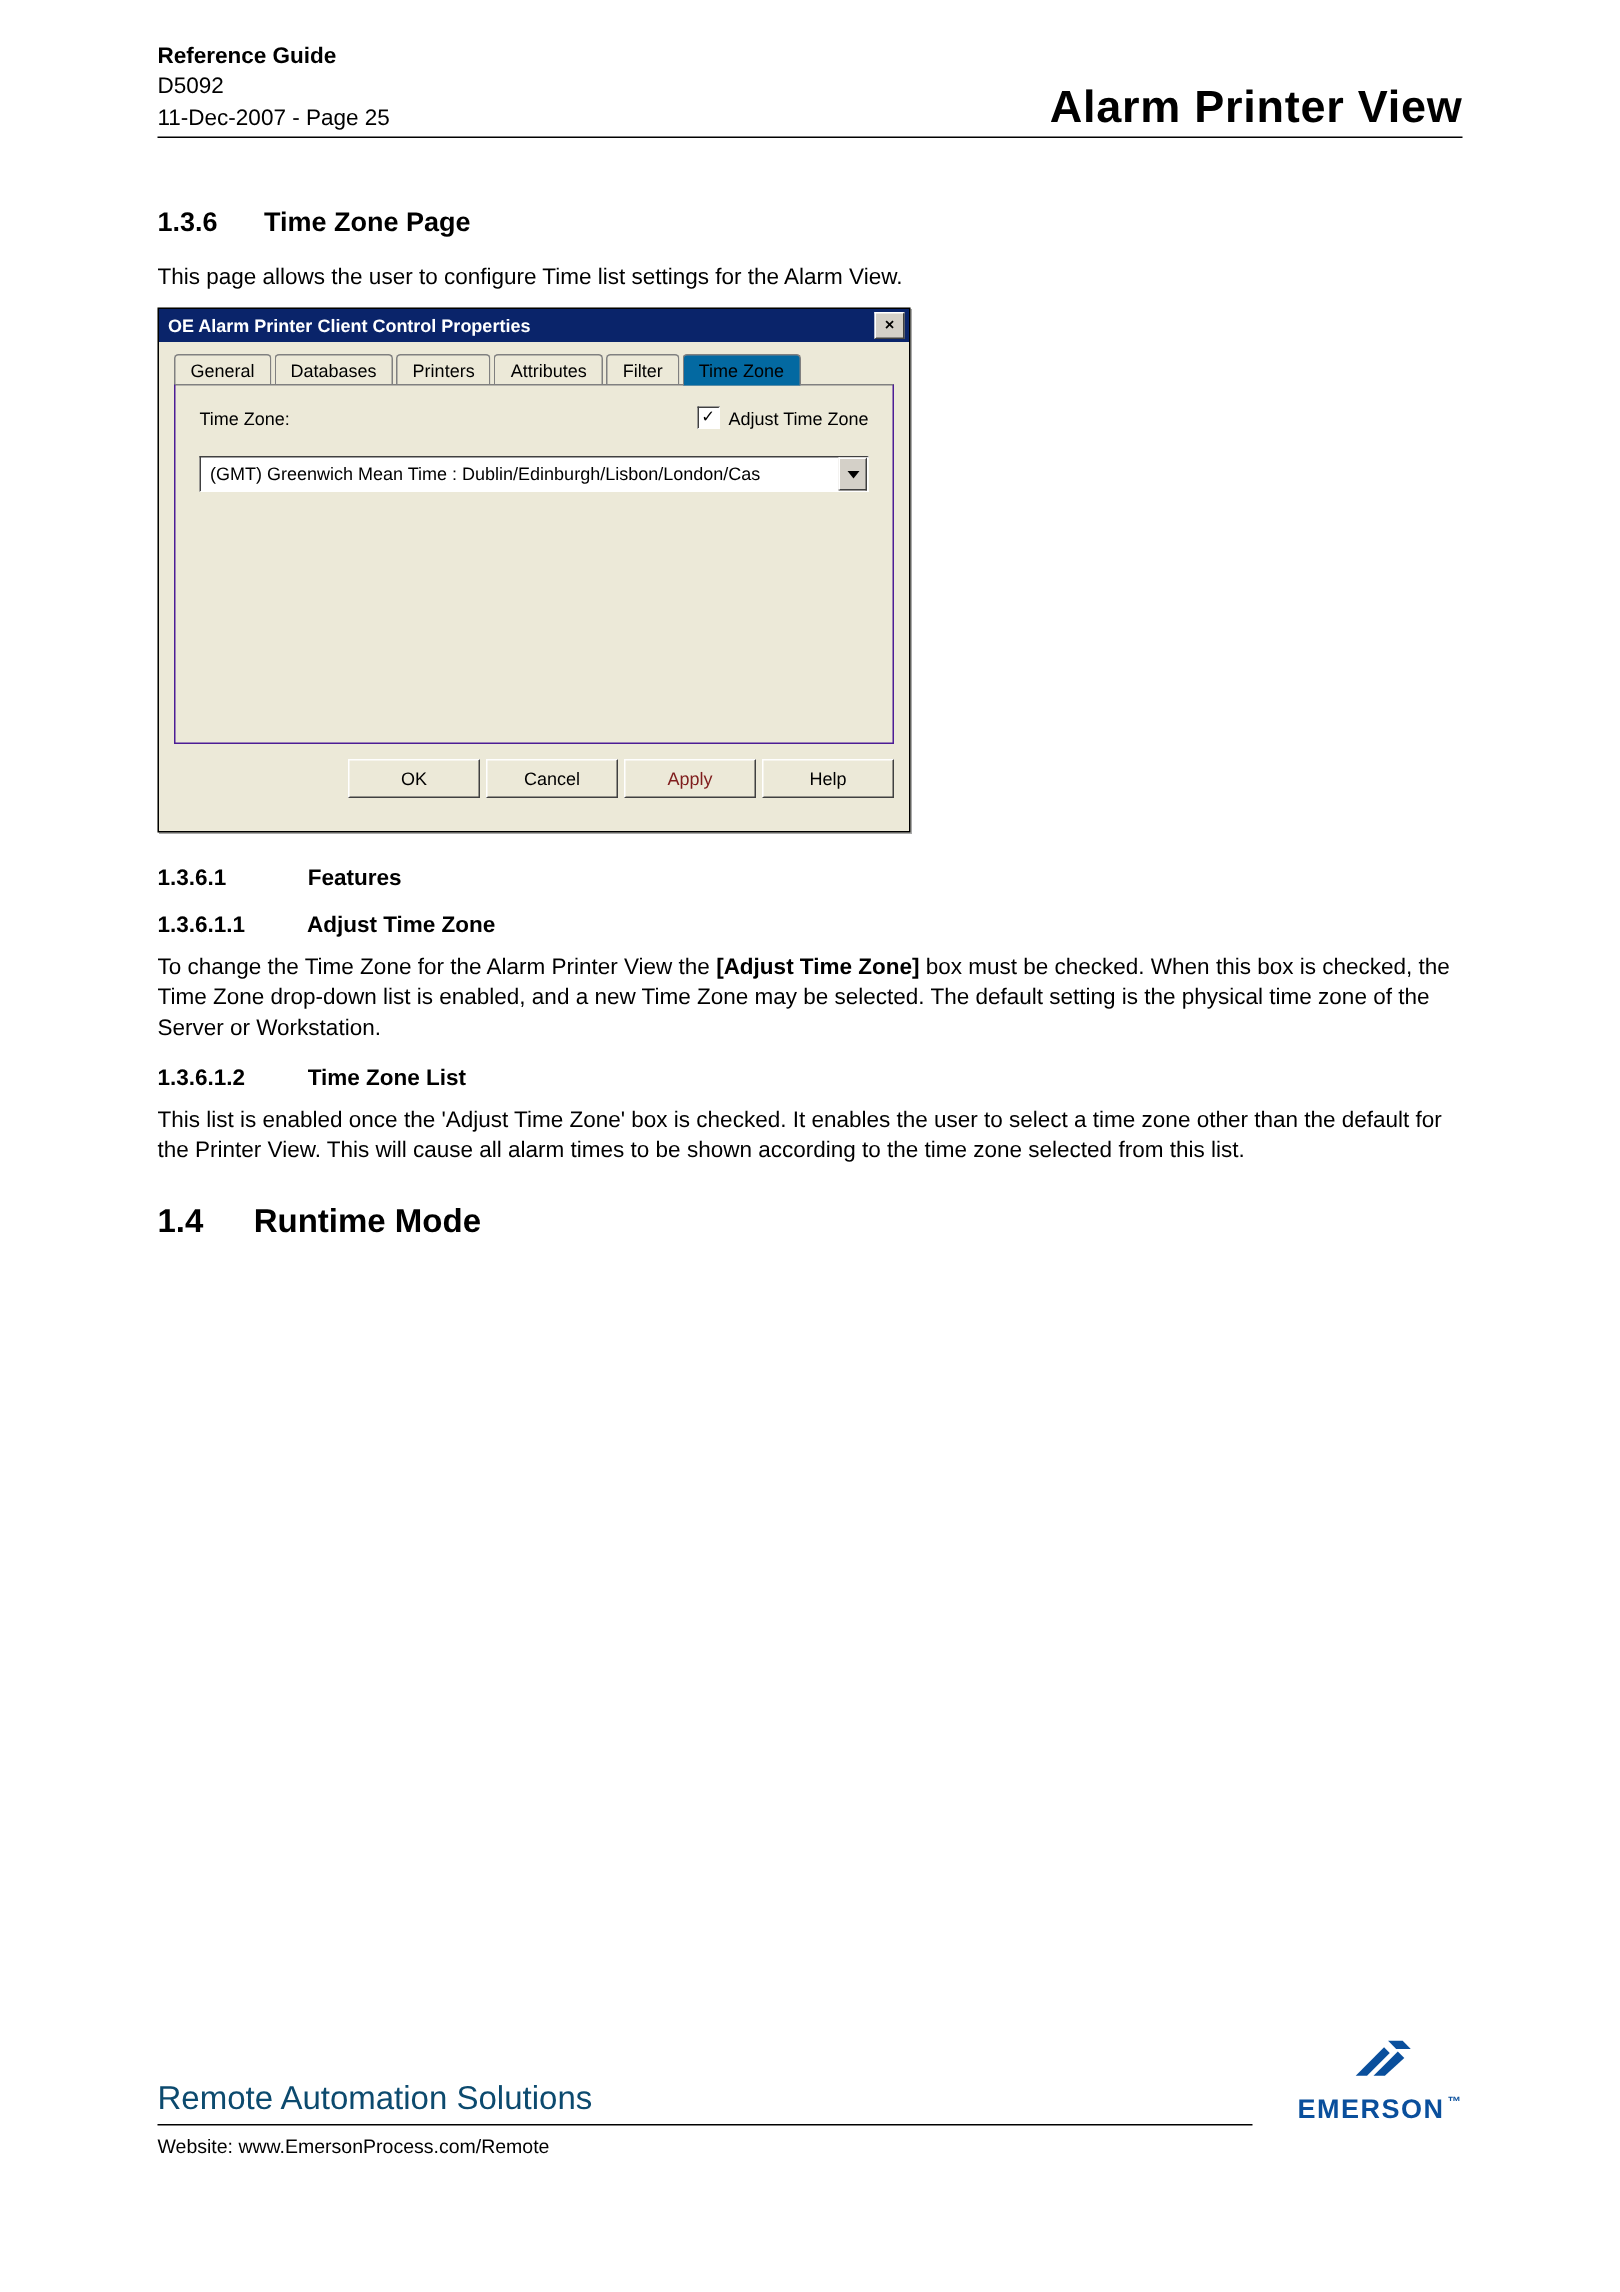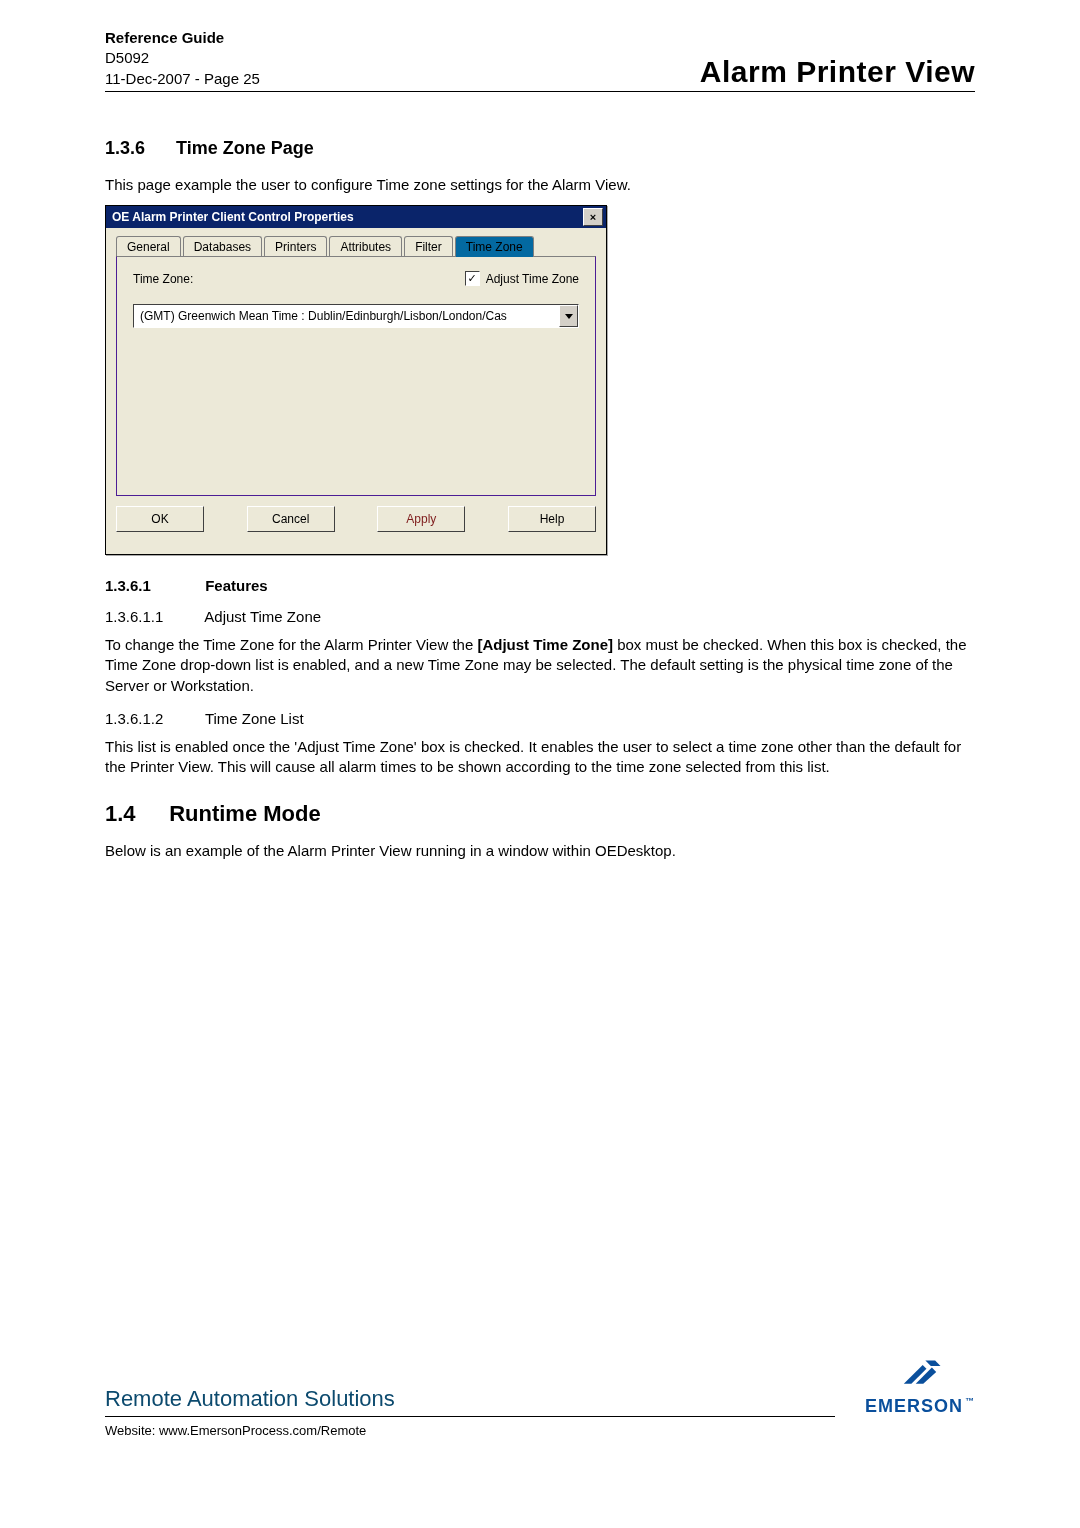--- a/index.html
+++ b/index.html
@@ -11,21 +11,21 @@
   .hdr{display:flex;justify-content:space-between;align-items:flex-end;border-bottom:1.5px solid var(--rule);padding-bottom:2px;}
   .hdr-left{font-size:15px;line-height:1.35;}
   .hdr-left .t{font-weight:bold;}
   .hdr-right{font-size:30px;font-weight:bold;letter-spacing:.5px;}
 
   
   h2{font-size:18px; font-weight:bold; margin:46px 0 16px 0;}
   h2 .num{display:inline-block;width:66px;}
   h3{font-size:15px;font-weight:bold;margin:22px 0 8px 0;}
   h3 .num{display:inline-block;width:96px;}
-  h4{font-size:15px;font-weight:normal;margin:14px 0 8px 0;}
+  h4{font-size:15px;font-weight:bold;margin:14px 0 8px 0;}
   h4 .num{display:inline-block;width:96px;}
   .h1-4{font-size:22px;font-weight:bold;margin:24px 0 14px 0;}
   .h1-4 .num{display:inline-block;width:58px;}
 
   p{margin:10px 0;line-height:1.35;}
 
   
   .dlg{width:500px;border:1px solid #000;background:#ece9d8;margin:10px 0 22px 0;font-family:Tahoma,Arial,sans-serif;font-size:12px;color:#000;box-shadow:1px 1px 0 #aaa;}
   .dlg-title{display:flex;align-items:center;justify-content:space-between;background:linear-gradient(180deg,#0a246a 0%,#0a246a 100%);color:#fff;height:22px;padding:0 3px 0 6px;font-weight:bold;}
   .dlg-title .xbtn{width:18px;height:16px;background:#d4d0c8;border:1px solid #fff;border-right-color:#404040;border-bottom-color:#404040;display:flex;align-items:center;justify-content:center;color:#000;font-weight:bold;font-size:11px;line-height:1;}
@@ -34,21 +34,21 @@
   .tab{padding:3px 10px 2px 10px;border:1px solid #808080;border-bottom:none;background:#ece9d8;border-radius:3px 3px 0 0;position:relative;z-index:1;margin-right:2px;}
   .tab.active{background:#0369a1;z-index:3;font-weight:normal;padding-bottom:3px;}
   .tabpanel{border:1px solid #4c1d95;border-top:1px solid #808080;background:#ece9d8;height:210px;padding:14px 16px;position:relative;z-index:2;}
   .row1{display:flex;justify-content:space-between;align-items:center;}
   .cb-wrap{display:flex;align-items:center;gap:6px;}
   .cb{width:13px;height:13px;border:1px solid #404040;background:#fff;border-right-color:#fff;border-bottom-color:#fff;display:flex;align-items:center;justify-content:center;font-size:11px;line-height:1;}
   .combo{margin-top:18px;display:flex;align-items:center;border:1px solid #404040;border-right-color:#fff;border-bottom-color:#fff;background:#fff;height:22px;}
   .combo .val{flex:1;padding:0 6px;white-space:nowrap;overflow:hidden;}
   .combo .dd{width:17px;height:20px;background:#d4d0c8;border:1px solid #fff;border-right-color:#404040;border-bottom-color:#404040;display:flex;align-items:center;justify-content:center;}
   .tri{width:0;height:0;border-left:4px solid transparent;border-right:4px solid transparent;border-top:5px solid #000;}
-  .btn-row{display:flex;justify-content:space-between;gap:16px;padding:10px 0;}
+  .btn-row{display:flex;justify-content:flex-end;gap:4px;padding:10px 0;}
   .btn{width:86px;height:24px;border:1px solid #404040;border-top-color:#fff;border-left-color:#fff;background:#ece9d8;display:flex;align-items:center;justify-content:center;}
   .btn.disabled{color:#7f1d1d;}
 
   
   .ftr{position:absolute;left:105px;right:105px;bottom:50px;}
   .ftr-top{display:flex;justify-content:space-between;align-items:flex-end;}
   .ras{font-size:22px;color:#0c4a6e;border-bottom:1.5px solid var(--rule);padding-bottom:4px;flex:1;margin-right:30px;}
   .web{font-size:13px;margin-top:6px;}
   .emlogo{display:flex;flex-direction:column;align-items:center;gap:4px;}
   .emlogo .mark svg{width:54px;height:38px;display:block;}
@@ -66,21 +66,21 @@
       <div>D5092</div>
       <div>11-Dec-2007 - Page 25</div>
     </div>
     <div class="hdr-right">Alarm Printer View</div>
   </div>
 
   <h2>
     <span class="num">1.3.6</span>
     <span>Time Zone Page</span>
   </h2>
-  <p>This page example the user to configure Time zone settings for the Alarm View.</p>
+  <p>This page allows the user to configure Time list settings for the Alarm View.</p>
 
   <div class="dlg">
     <div class="dlg-title">
       <span>OE Alarm Printer Client Control Properties</span>
       <span class="xbtn">
         <span>×</span>
       </span>
     </div>
     <div class="dlg-body">
       <div class="tabs">
@@ -141,21 +141,20 @@
   <h4>
     <span class="num">1.3.6.1.2</span>
     <span>Time Zone List</span>
   </h4>
   <p>This list is enabled once the 'Adjust Time Zone' box is checked. It enables the user to select a time zone other than the default for the Printer View. This will cause all alarm times to be shown according to the time zone selected from this list.</p>
 
   <div class="h1-4">
     <span class="num">1.4</span>
     <span>Runtime Mode</span>
   </div>
-  <p>Below is an example of the Alarm Printer View running in a window within OEDesktop.</p>
 
   <div class="ftr">
     <div class="ftr-top">
       <div class="ras">Remote Automation Solutions</div>
       <div class="emlogo">
         <div class="mark">
           <svg viewBox="0 0 100 70">
             <path d="M20 55 L55 20 L62 27 L34 55 Z" fill="#0a4f9c"></path>
             <path d="M42 55 L72 25 L80 33 L56 55 Z" fill="#0a4f9c"></path>
             <path d="M60 12 L78 12 L88 22 L70 22 Z" fill="#0a4f9c"></path>

